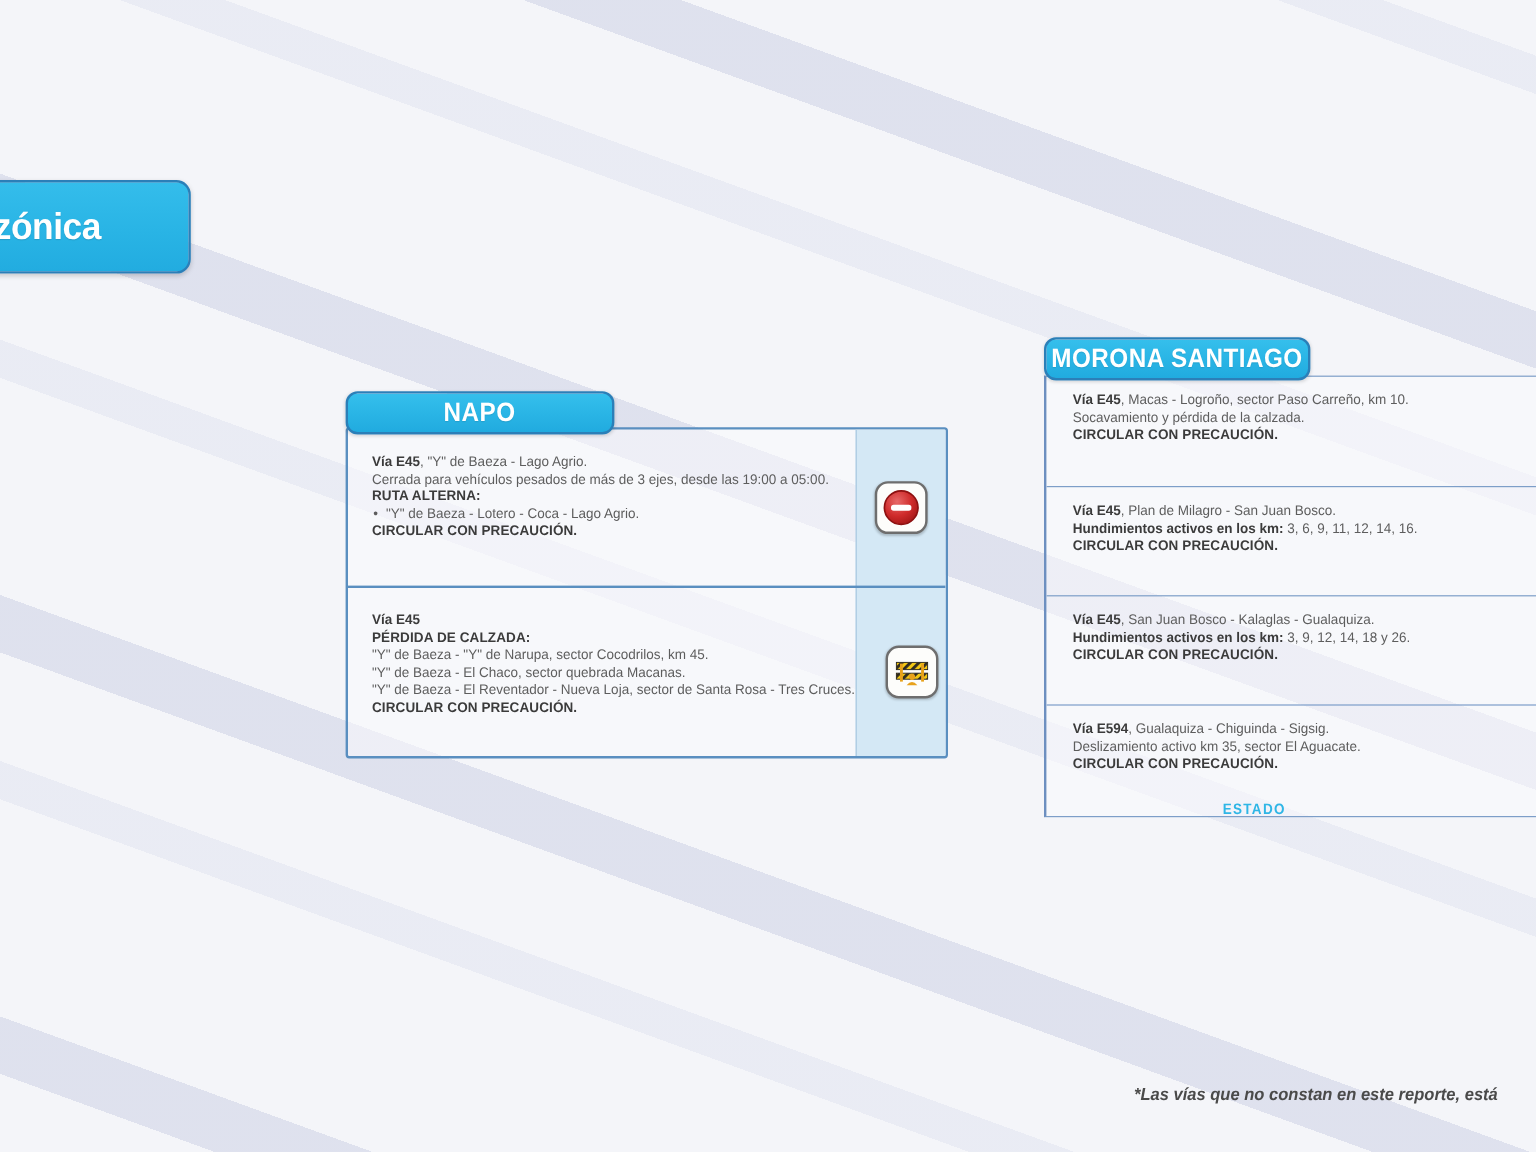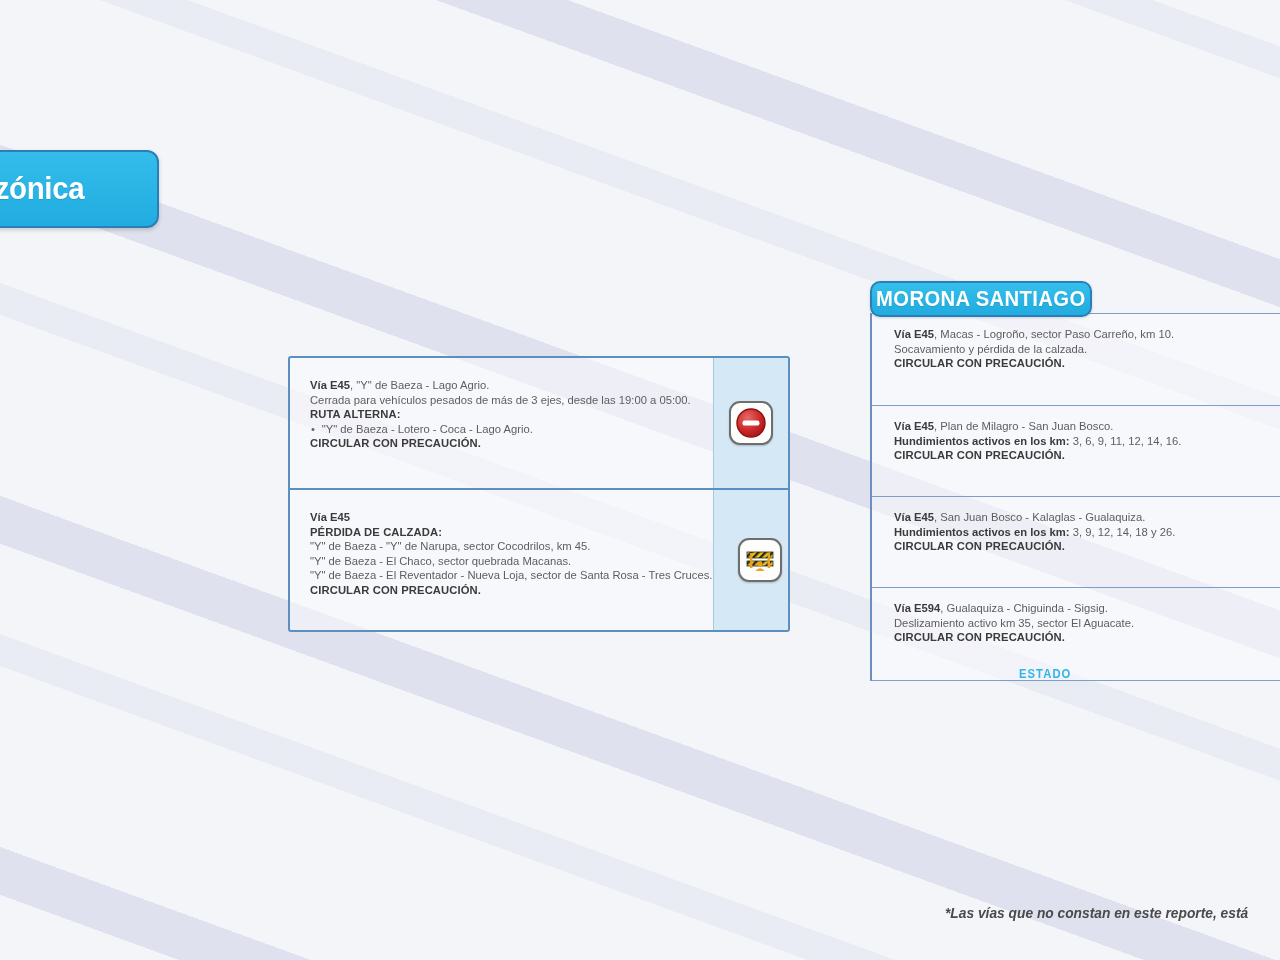--- a/index.html
+++ b/index.html
@@ -207,20 +207,23 @@
 <body>
 
 <div id="bg-stripes"></div>
 
 <div id="region-tab">
   <span class="tab-label">azónica</span>
 </div>
 
 <div class="panel" id="panel-napo">
 
+  <div class="panel-header">
+    <span class="province-name">NAPO</span>
+  </div>
 
   <div class="estado-label">ESTADO</div>
 
   <div class="panel-body">
     <div class="status-col-bg"></div>
 
     <div class="napo-row" id="napo-row-0">
       <div class="napo-text">
         <div class="line"><span class="vkey">Vía E45</span><span>, "Y" de Baeza - Lago Agrio.</span></div>
         <div class="line">Cerrada para vehículos pesados de más de 3 ejes, desde las 19:00 a 05:00.</div>

